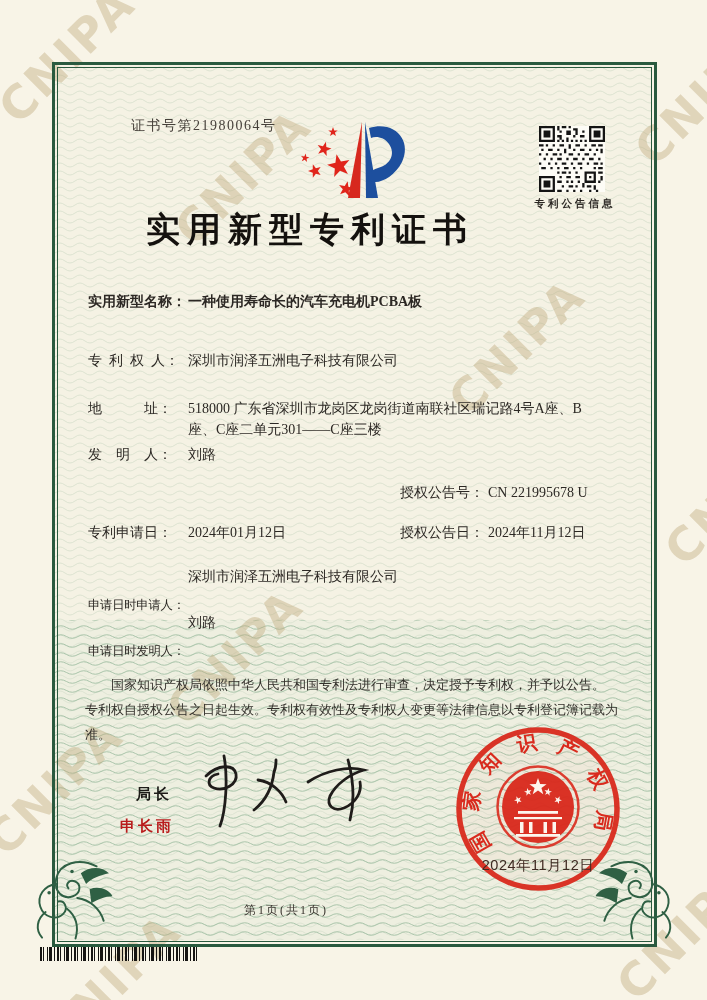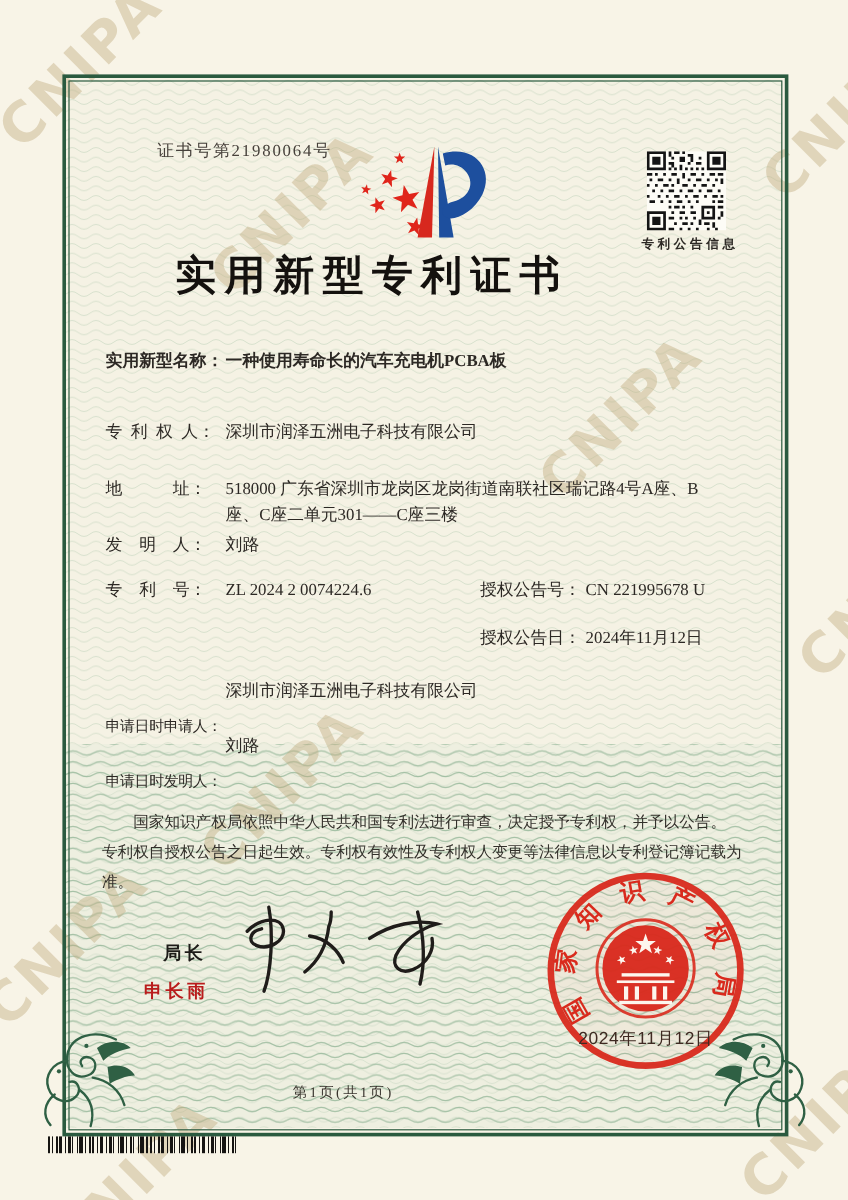--- a/index.html
+++ b/index.html
@@ -187,31 +187,31 @@
       <span class="lbl">地            址：</span>
       <span class="val">518000 广东省深圳市龙岗区龙岗街道南联社区瑞记路4号A座、B座、C座二单元301——C座三楼</span>
     </div>
 
     <div class="row row-inventor">
       <span class="lbl">发    明    人：</span>
       <span class="val">刘路</span>
     </div>
 
     <div class="row row-patno">
-      <div class="pair">
-        <span class="lbl">专    利    号：</span>
-        <span class="val">ZL 2024 2 0074224.6</span>
-      </div>
       <div class="pair right">
         <span class="lbl">授权公告号：</span>
         <span class="val">CN 221995678 U</span>
       </div>
     </div>
 
     <div class="row row-dates">
+      <div class="pair">
+        <span class="lbl">专利申请日：</span>
+        <span class="val">2024年01月12日</span>
+      </div>
       <div class="pair right">
         <span class="lbl">授权公告日：</span>
         <span class="val">2024年11月12日</span>
       </div>
     </div>
 
     <div class="row row-appl">
       <span class="lbl lbl-sm">申请日时申请人：</span>
       <span class="val">深圳市润泽五洲电子科技有限公司</span>
     </div>

